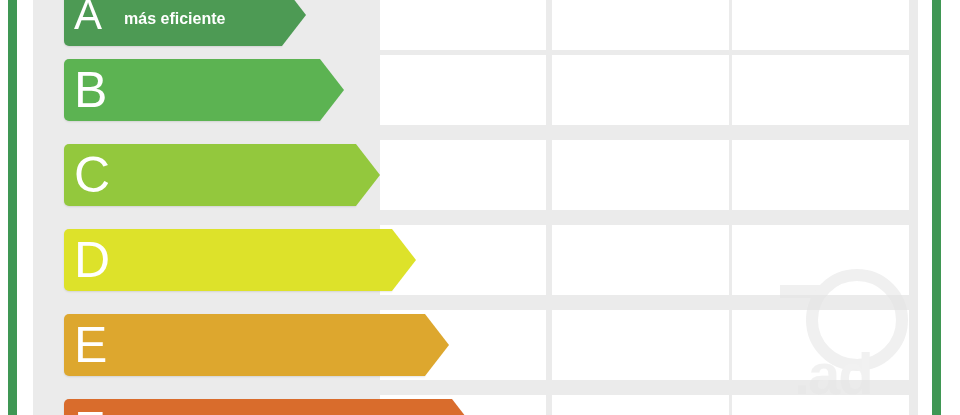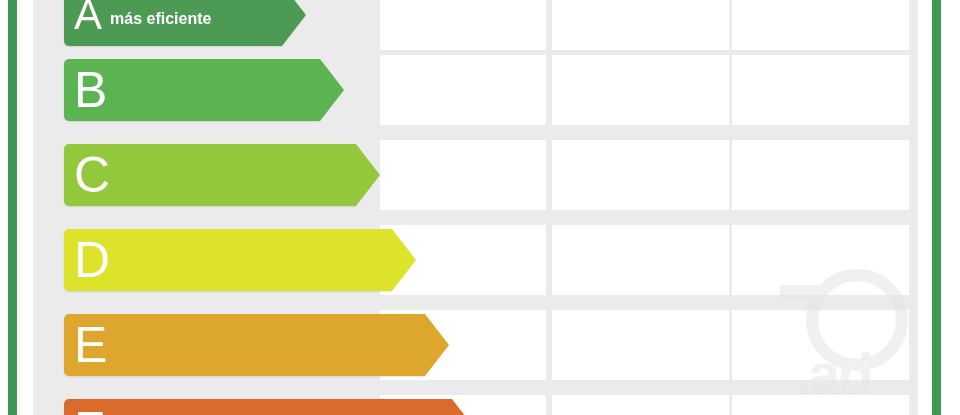--- a/index.html
+++ b/index.html
@@ -103,21 +103,21 @@
     position: relative;
     z-index: 2;
   }
   .bar.small .letter { font-size: 42px; line-height: 42px; }
 
   .bar .subtitle {
     color: #ffffff;
     font-family: "Liberation Sans", sans-serif;
     font-weight: bold;
     font-size: 16px;
-    margin-left: 8px;
+    margin-left: 22px;
     margin-top: 7px;
     position: relative;
     z-index: 2;
     white-space: nowrap;
   }
 
   
   .watermark {
     position: absolute;
     right: 10px;

